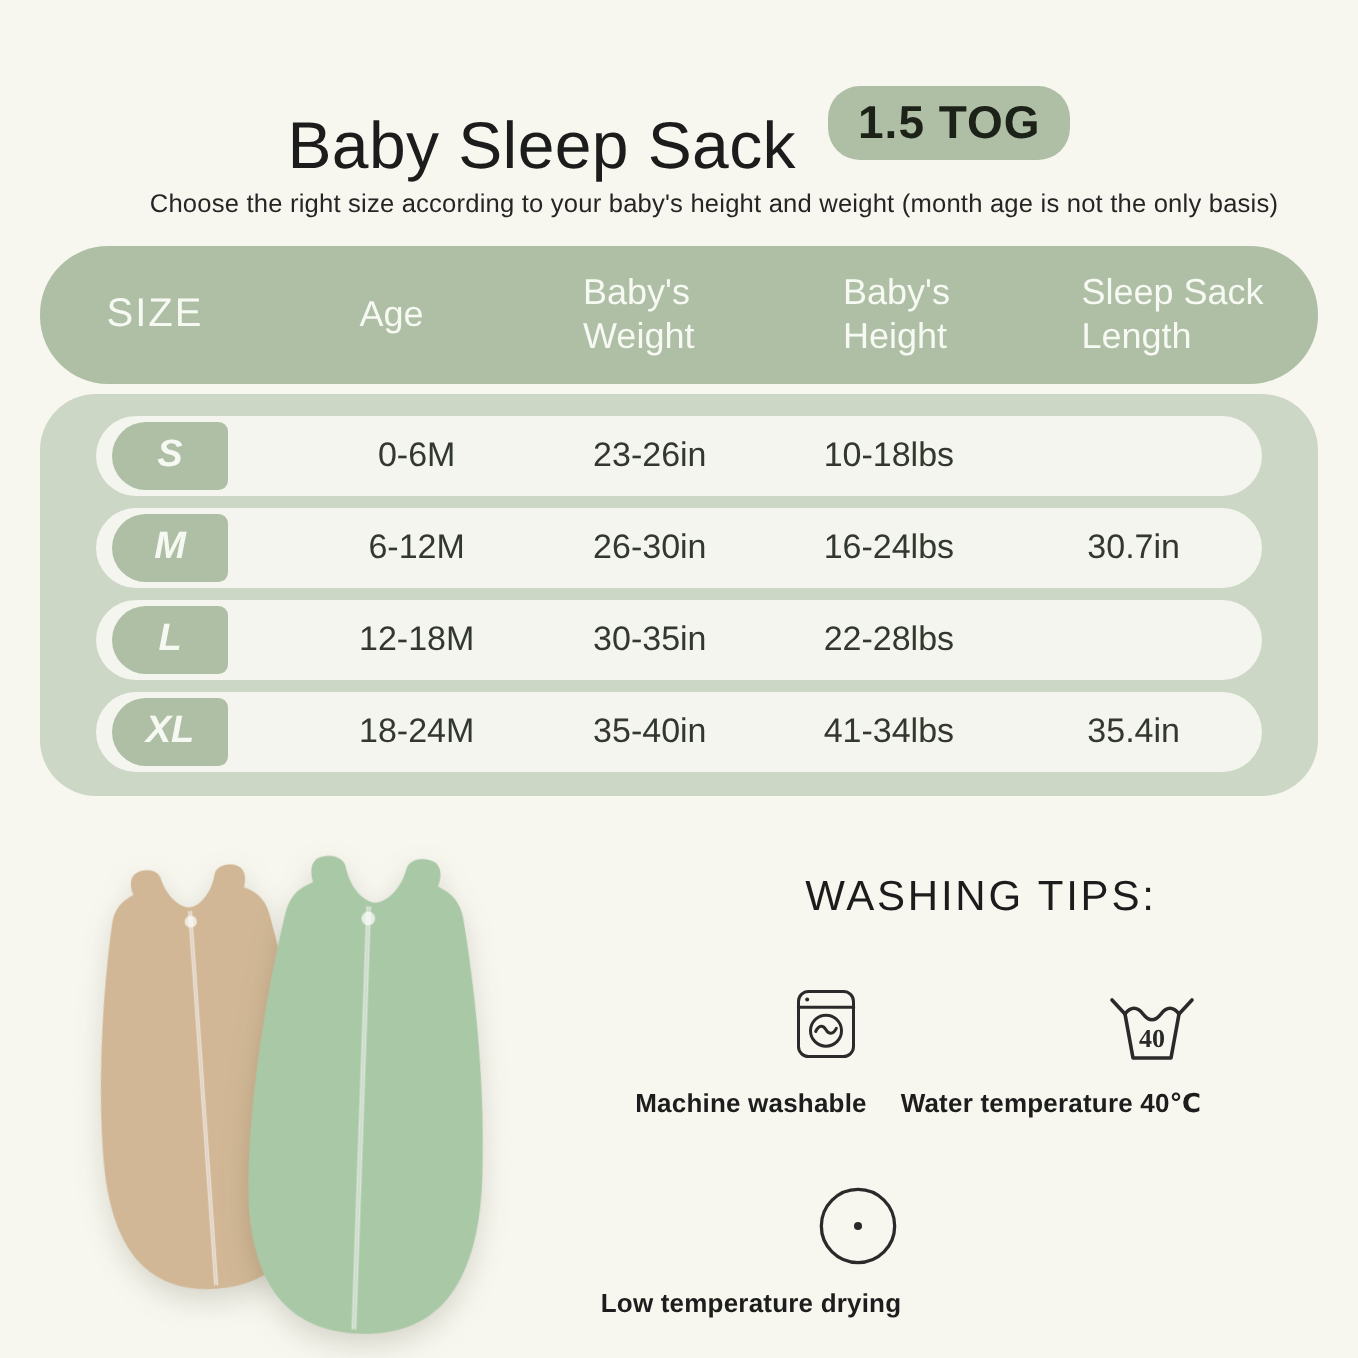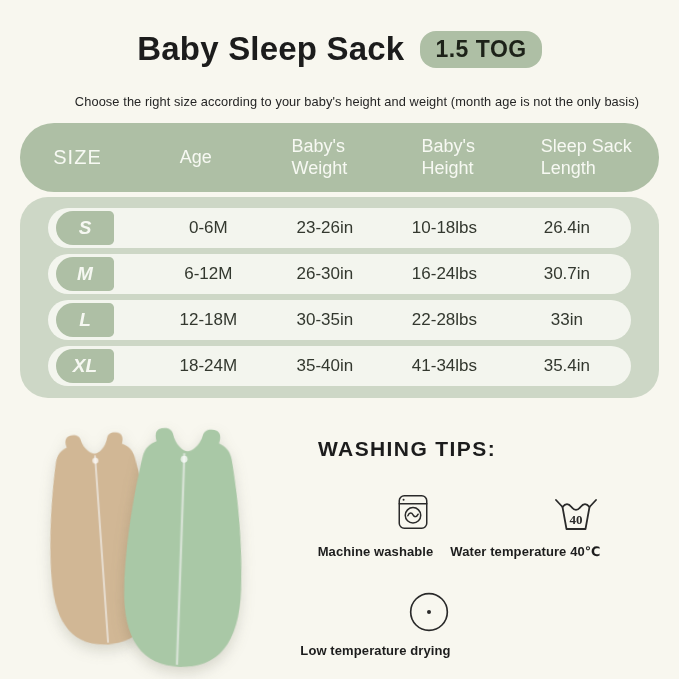--- a/index.html
+++ b/index.html
@@ -13,21 +13,21 @@
     --tan:#d1b795;
     --sage:#a9c8a6;
   }
   *{margin:0;padding:0;box-sizing:border-box;}
   html,body{width:679px;height:679px;}
   body{font-family:"Liberation Sans","DejaVu Sans",sans-serif;background:var(--page-bg);}
   .canvas{position:relative;width:679px;height:679px;background:var(--page-bg);overflow:hidden;}
 
   
   .title-row{position:absolute;top:30px;left:0;right:0;display:flex;justify-content:center;align-items:center;gap:16px;}
-  .page-title{font-size:33px;font-weight:700;color:var(--ink);letter-spacing:.2px;}
+  .page-title{font-size:33px;font-weight:400;color:var(--ink);letter-spacing:.2px;margin-top:24px;}
   .tog-badge{background:var(--accent-green);color:#1d2219;font-size:23px;font-weight:700;padding:5px 15px;border-radius:16px;letter-spacing:.5px;}
   .subtitle{position:absolute;top:94px;left:0;right:0;text-align:center;font-size:12.8px;color:#252525;letter-spacing:.1px;margin-left:35px;}
 
   
   .grid5{display:grid;grid-template-columns:18% 19% 21% 20% 22%;align-items:center;justify-items:center;}
   .chart-head{position:absolute;left:20px;right:20px;top:123px;height:69px;background:var(--accent-green);border-radius:34px;color:#f7f9f3;font-size:18px;line-height:1.18;}
   .chart-head .hcell span{display:inline-block;text-align:left;}
   .chart-head .hcell:nth-child(1){font-size:20px;letter-spacing:1px;}
   .chart-head .hcell:nth-child(3) span{max-width:64px;}
   .chart-head .hcell:nth-child(4) span{max-width:66px;}
@@ -44,21 +44,21 @@
   .sack{position:absolute;filter:drop-shadow(0 6px 7px rgba(60,60,40,.18));}
   .sack-tan{left:6px;top:8px;width:134px;height:246px;transform:rotate(-4deg);}
   .sack-green{left:76px;top:14px;width:160px;height:252px;transform:rotate(2deg);}
   .sack-tan .sack-body{fill:var(--tan);}
   .sack-green .sack-body{fill:var(--sage);}
   .zip{stroke:rgba(255,255,255,.55);stroke-width:2.4;fill:none;}
   .zip2{stroke:rgba(0,0,0,.12);stroke-width:1;fill:none;}
 
   
   .tips{position:absolute;left:318px;top:437px;width:345px;}
-  .tips-heading{font-size:21px;font-weight:700;letter-spacing:1.4px;color:var(--ink);}
+  .tips-heading{font-size:21px;font-weight:400;letter-spacing:1.4px;color:var(--ink);text-align:center;}
   .tips-grid{margin-top:26px;display:grid;grid-template-columns:115px 185px;row-gap:27px;justify-items:center;}
   .tip{display:flex;flex-direction:column;align-items:flex-end;font-weight:bold;}
   .tip-icon{height:48px;display:flex;align-items:flex-end;justify-content:center;}
   .tip-icon svg{stroke:#2a2a2a;stroke-width:1.8;fill:none;stroke-linecap:round;stroke-linejoin:round;}
   .tip-label{margin-top:9px;font-size:13px;color:#1d1d1d;white-space:nowrap;letter-spacing:.1px;}
   .icon-num{font-family:"Liberation Serif","DejaVu Serif",serif;font-size:13px;fill:#2a2a2a;stroke:none;}
 </style>
 </head>
 <body>
 
@@ -79,41 +79,39 @@
   </div>
 
   <div class="chart-body" id="chart-body">
     <div class="t-row grid5">
       <div class="cell c-size">
         <span class="badge">S</span>
       </div>
       <div class="cell">0-6M</div>
       <div class="cell">23-26in</div>
       <div class="cell">10-18lbs</div>
-      <div class="cell">26.4in</div>
     </div>
 
     <div class="t-row grid5">
       <div class="cell c-size">
         <span class="badge">M</span>
       </div>
       <div class="cell">6-12M</div>
       <div class="cell">26-30in</div>
       <div class="cell">16-24lbs</div>
       <div class="cell">30.7in</div>
     </div>
 
     <div class="t-row grid5">
       <div class="cell c-size">
         <span class="badge">L</span>
       </div>
       <div class="cell">12-18M</div>
       <div class="cell">30-35in</div>
       <div class="cell">22-28lbs</div>
-      <div class="cell">33in</div>
     </div>
 
     <div class="t-row grid5">
       <div class="cell c-size">
         <span class="badge">XL</span>
       </div>
       <div class="cell">18-24M</div>
       <div class="cell">35-40in</div>
       <div class="cell">41-34lbs</div>
       <div class="cell">35.4in</div>

